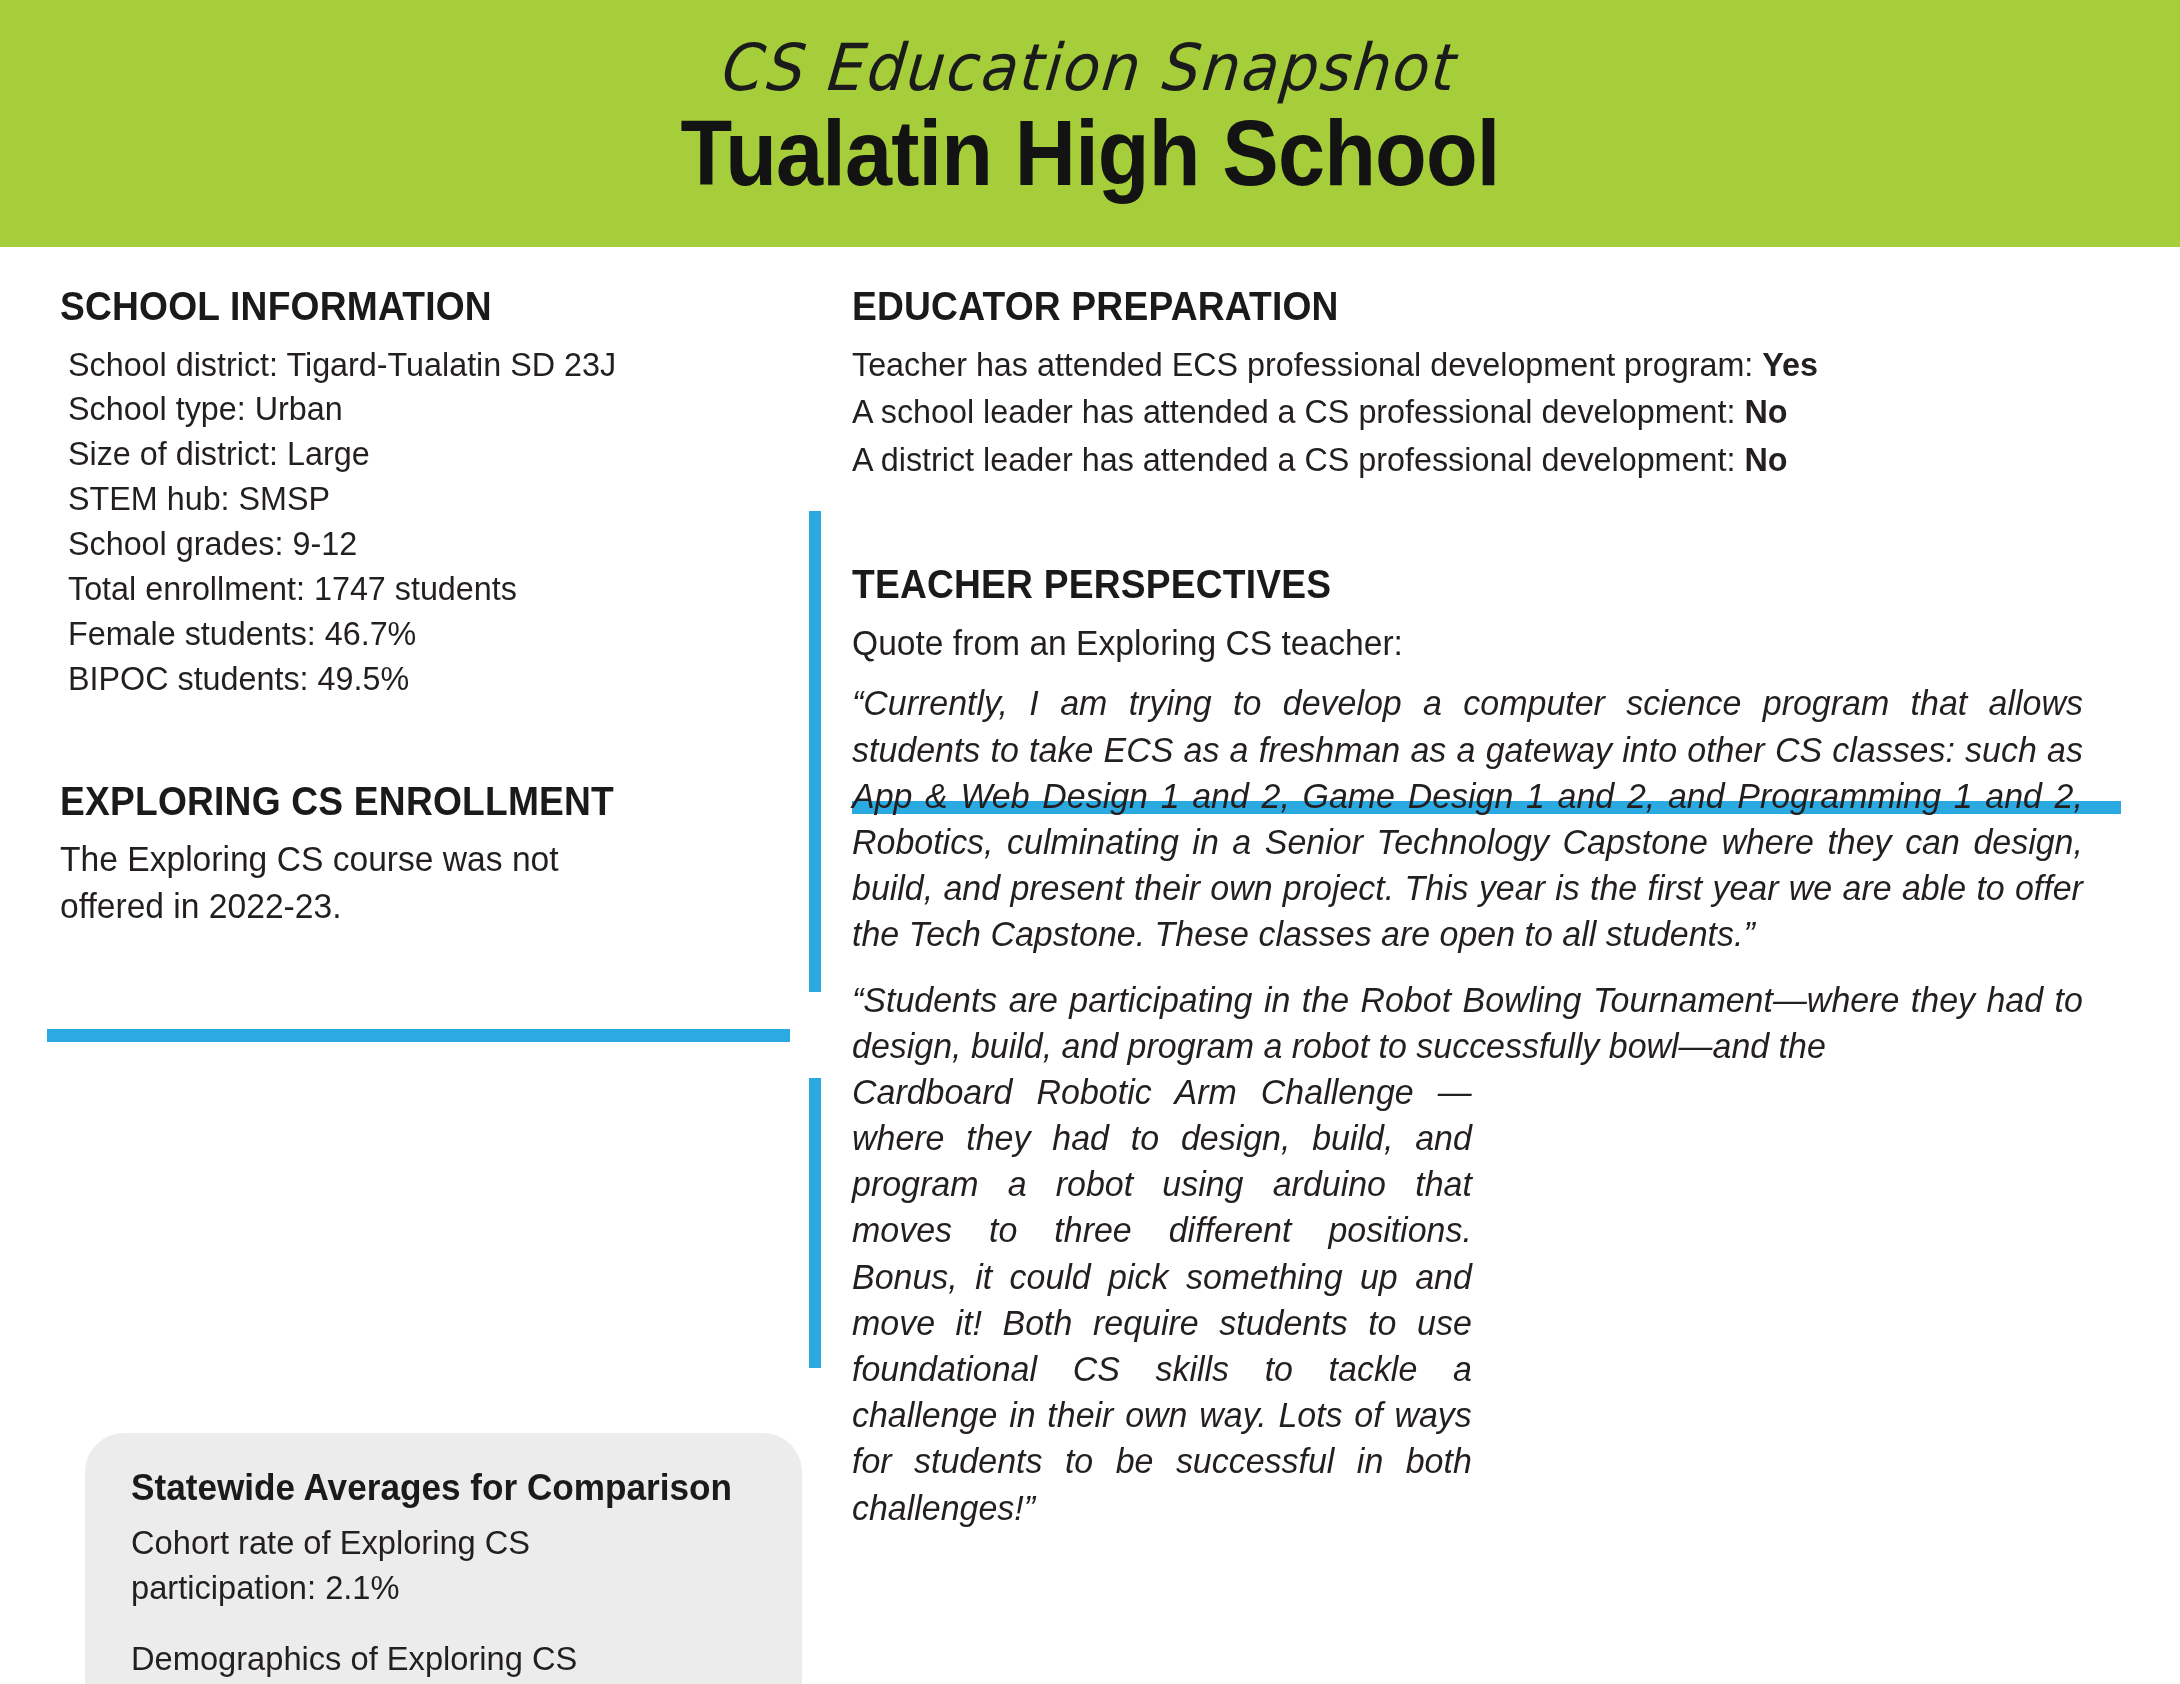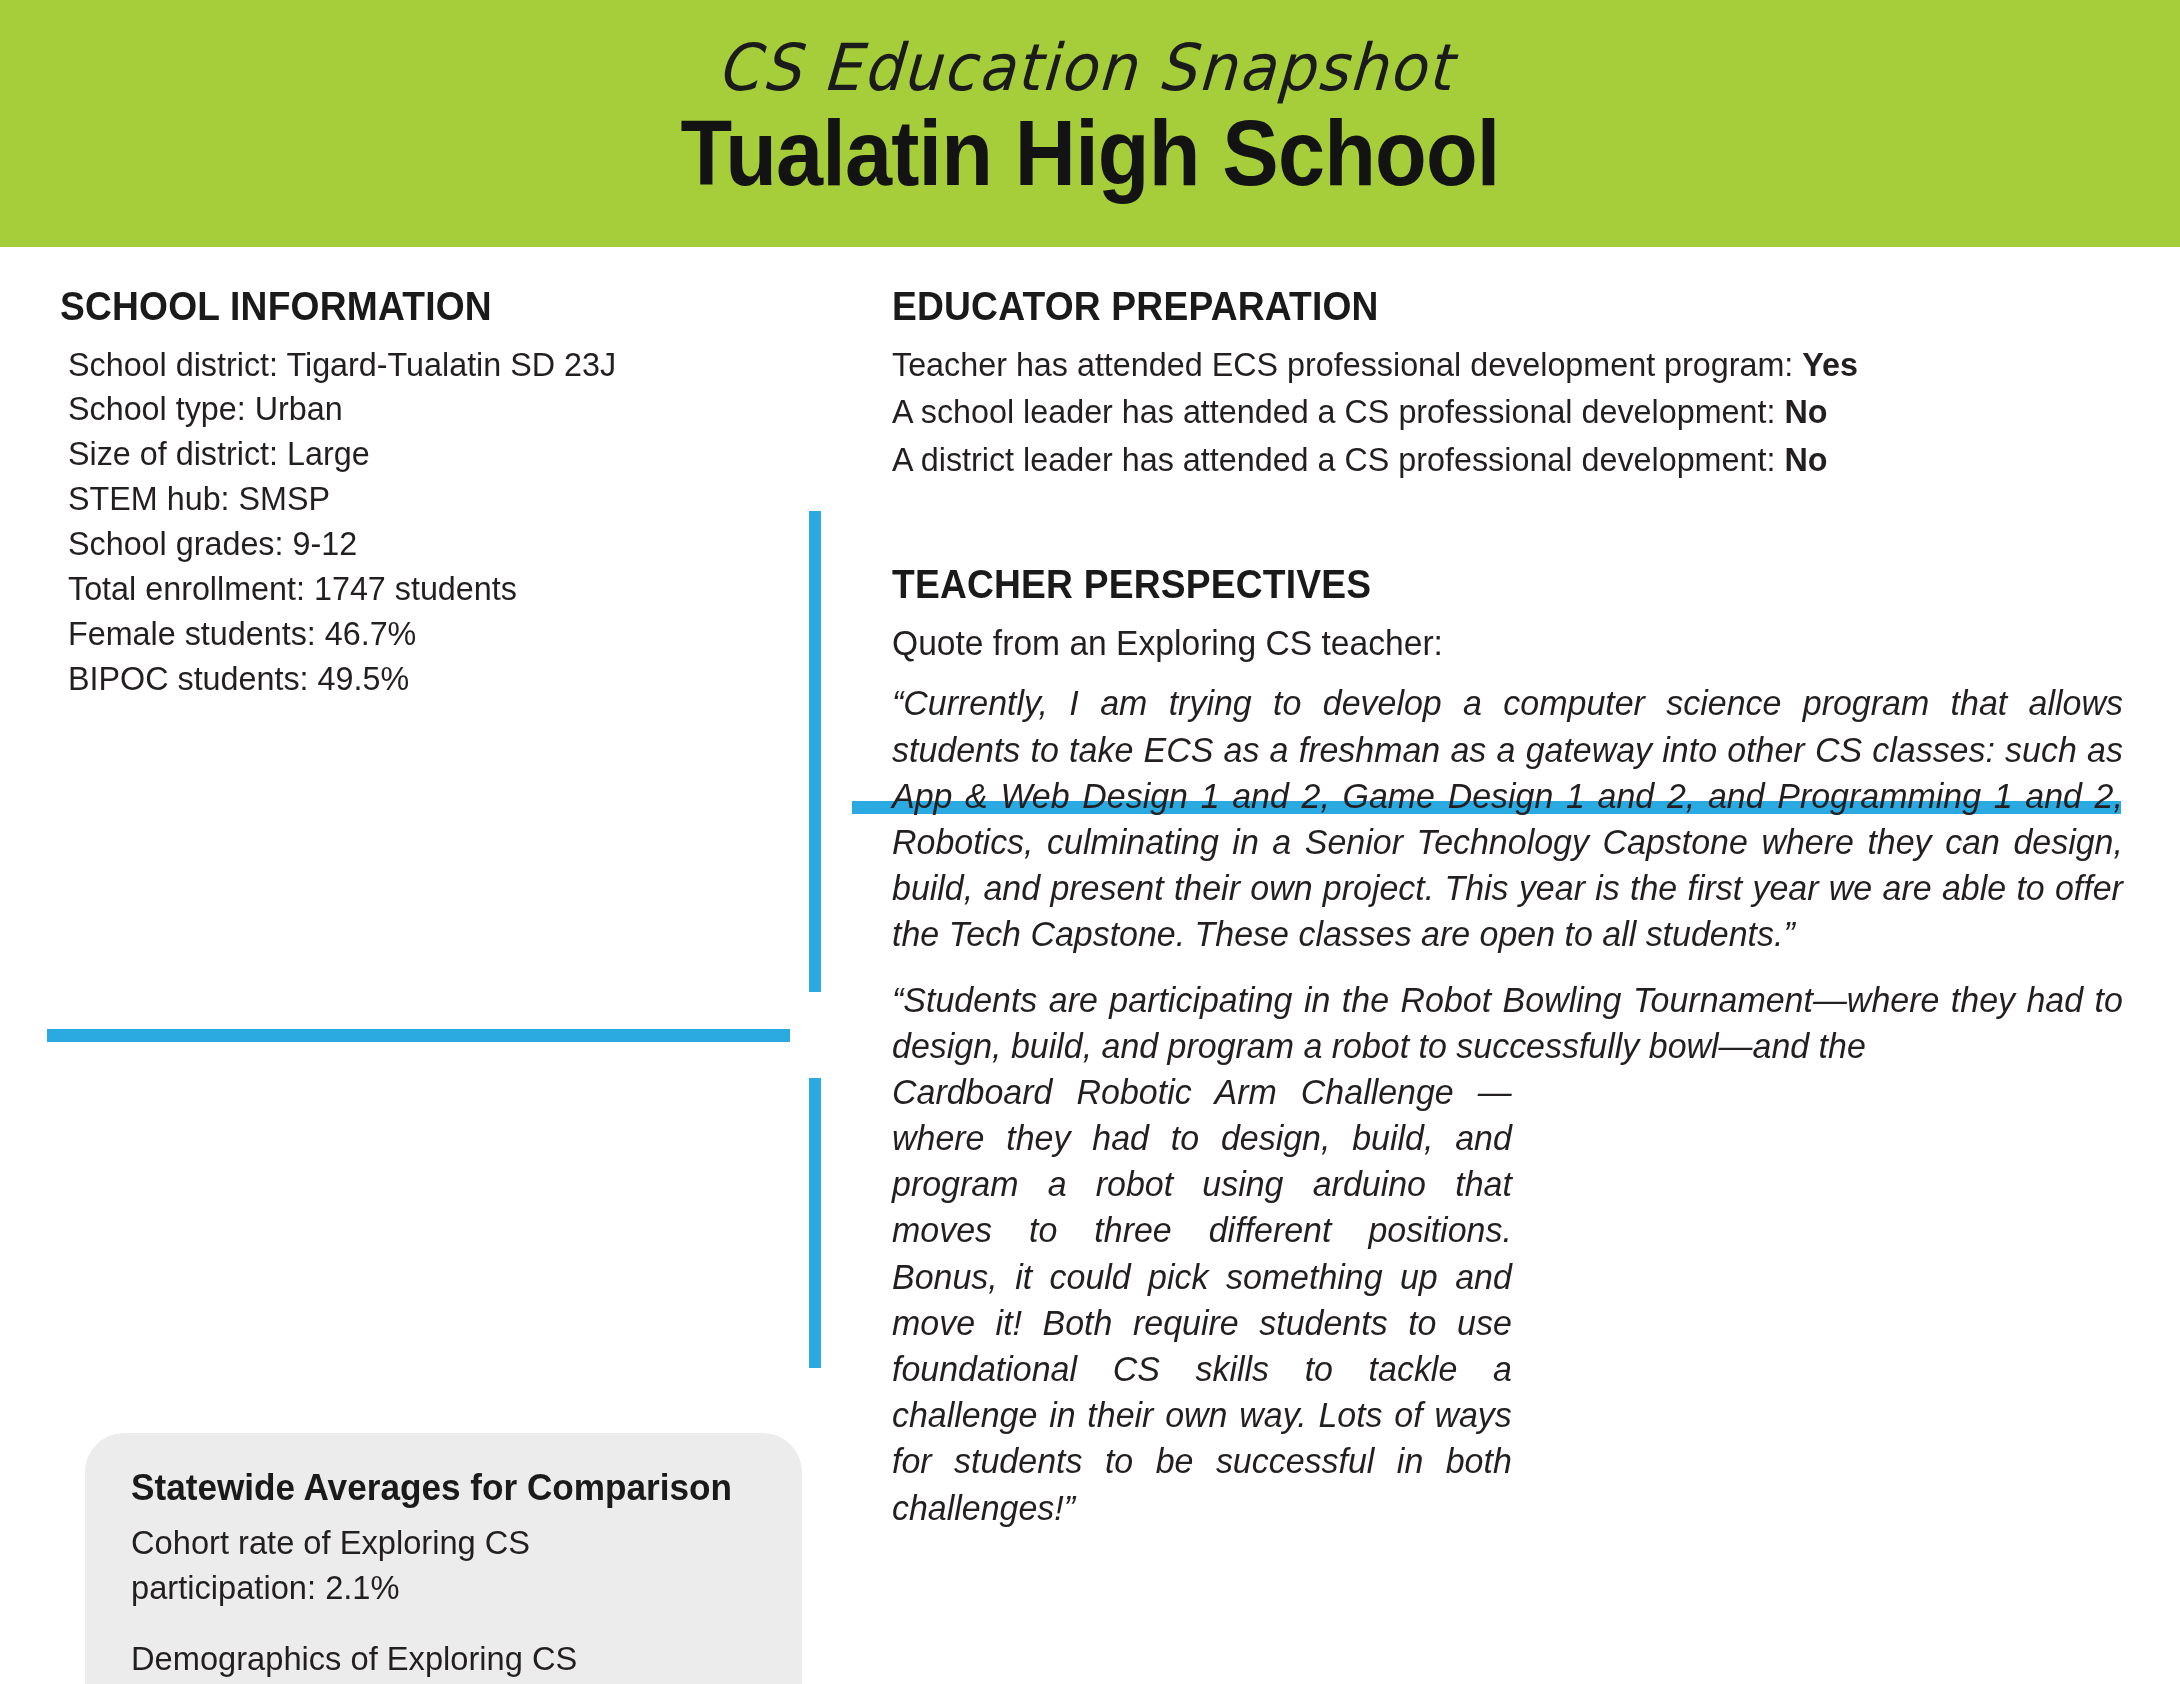--- a/index.html
+++ b/index.html
@@ -66,21 +66,21 @@
   }
 
   .col-left {
     position: absolute;
     left: 60px;
     top: 37px;
     width: 750px;
   }
   .col-right {
     position: absolute;
-    left: 892px;
+    left: 852px;
     top: 37px;
     width: 1278px;
   }
 
   
   .sec-head {
     font-family: "Liberation Sans Narrow", "Liberation Sans", sans-serif;
     font-weight: 700;
     font-size: 40px;
     line-height: 1.1;
@@ -239,20 +239,24 @@
         <p class="info-line">School type: Urban</p>
         <p class="info-line">Size of district: Large</p>
         <p class="info-line">STEM hub: SMSP</p>
         <p class="info-line">School grades: 9-12</p>
         <p class="info-line">Total enrollment: 1747 students</p>
         <p class="info-line">Female students: 46.7%</p>
         <p class="info-line">BIPOC students: 49.5%</p>
       </div>
     </section>
 
+    <section class="enroll-block">
+      <h2 class="sec-head">EXPLORING CS ENROLLMENT</h2>
+      <p class="enroll-text">The Exploring CS course was not offered in 2022-23.</p>
+    </section>
 
   </div>
 
   <aside class="stat-box">
     <p class="stat-title">Statewide Averages for Comparison</p>
     <p class="stat-line">Cohort rate of Exploring CS</p>
     <p class="stat-line">participation: 2.1%</p>
     <div class="stat-gap"></div>
     <p class="stat-line">Demographics of Exploring CS</p>
     <p class="stat-line">students:</p>

